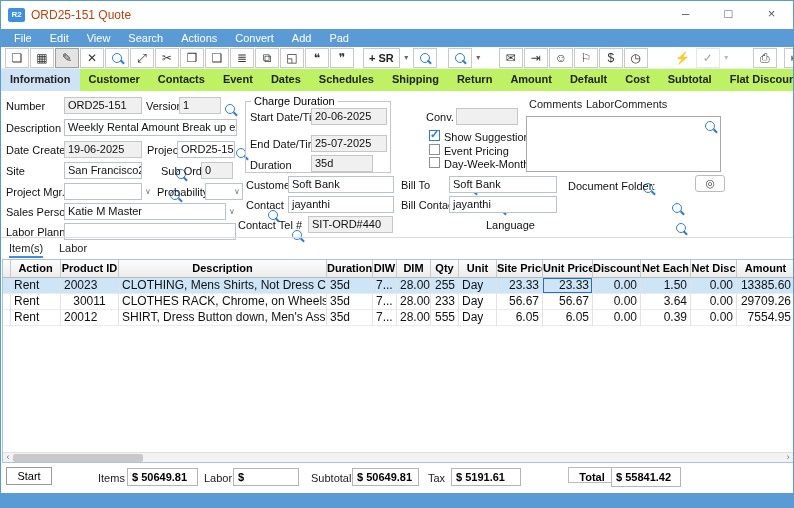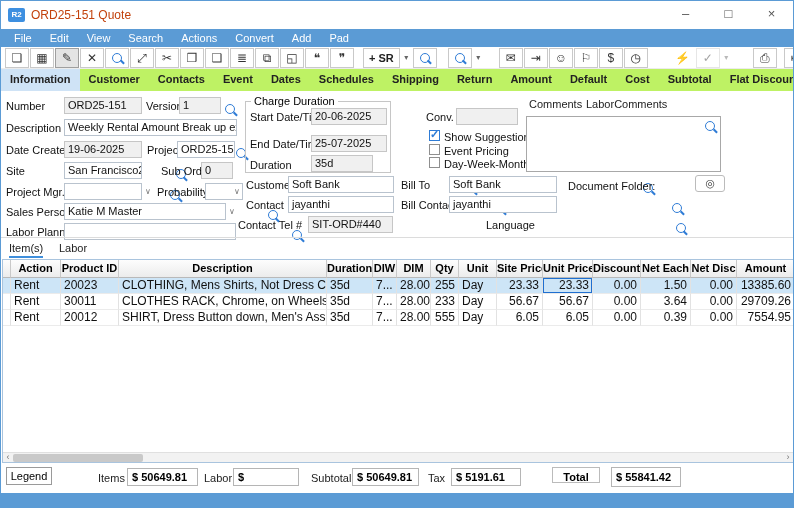--- a/index.html
+++ b/index.html
@@ -65,21 +65,21 @@
   .harrow{width:10px;font-size:9px;color:#777;text-align:center;line-height:9px;}
   .harrow.left::before{content:"‹";}
   .harrow.right::before{content:"›";}
   .hthumb{width:130px;height:8px;background:#c9c9c9;border-radius:2px;}
   .harrow.right{margin-left:auto;}
   
   .totalsbar{position:absolute;left:0;top:462px;right:0;height:28px;background:#fff;}
   .legend-btn{position:absolute;left:5px;top:466px;width:46px;height:18px;border:1px solid #9a9a9a;font-size:11px;text-align:center;line-height:17px;box-sizing:border-box;background:#fff;}
   .tlbl{position:absolute;font-size:11px;color:#222;top:471px;white-space:nowrap;}
   .tfld{position:absolute;top:467px;height:18px;border:1px solid #b5b5b5;background:#fff;font-size:11px;font-weight:bold;line-height:16px;padding:0 4px;box-sizing:border-box;white-space:nowrap;overflow:hidden;}
-  .tlblbox{position:absolute;top:466px;height:16px;border:1px solid #bbb;background:#fff;font-size:11px;font-weight:bold;text-align:center;line-height:18px;box-sizing:border-box;}
+  .tlblbox{position:absolute;top:466px;height:16px;border:1px solid #bbb;background:#fff;font-size:11px;font-weight:bold;text-align:center;line-height:18px;box-sizing:border-box;margin-left:16px;}
   .bluestrip{position:absolute;left:0;top:492px;right:0;height:14px;background:#5b9bd5;}
 </style>
 </head>
 <body>
 
 <div id="win">
 
   
   <div class="titlebar">
     <div class="badge">R2</div>
@@ -292,21 +292,21 @@
           <div class="gc r" style="width: 46px;">23.33</div>
           <div class="gc r focus" style="width: 50px;">23.33</div>
           <div class="gc r" style="width: 48px;">0.00</div>
           <div class="gc r" style="width: 50px;">1.50</div>
           <div class="gc r" style="width: 46px;">0.00</div>
           <div class="gc r" style="width: 58px;">13385.60</div>
         </div>
         <div class="grow">
           <div class="gc" style="width: 8px;"></div>
           <div class="gc" style="width: 50px;">Rent</div>
-          <div class="gc" style="width: 58px;">30011</div>
+          <div class="gc" style="width: 58px; text-align: center;">30011</div>
           <div class="gc" style="width: 208px;">CLOTHES RACK, Chrome, on Wheels, Adj Height, 51...</div>
           <div class="gc" style="width: 46px;">35d</div>
           <div class="gc" style="width: 24px;">7...</div>
           <div class="gc r" style="width: 34px;">28.00</div>
           <div class="gc r" style="width: 28px;">233</div>
           <div class="gc" style="width: 38px;">Day</div>
           <div class="gc r" style="width: 46px;">56.67</div>
           <div class="gc r" style="width: 50px;">56.67</div>
           <div class="gc r" style="width: 48px;">0.00</div>
           <div class="gc r" style="width: 50px;">3.64</div>
@@ -333,21 +333,21 @@
       </div>
     <div class="hscroll">
       <div class="harrow left"></div>
       <div class="hthumb"></div>
       <div class="harrow right"></div>
     </div>
   </div>
 
   
   <div class="totalsbar"></div>
-  <div class="legend-btn">Legend</div>
+  <div class="legend-btn">Start</div>
   <div class="tlbl" style="left:97px">Items</div>
   <div class="tfld" style="left:126px;width:71px">$ 50649.81</div>
   <div class="tlbl" style="left:203px">Labor</div>
   <div class="tfld" style="left:232px;width:66px">$</div>
   <div class="tlbl" style="left:310px">Subtotal</div>
   <div class="tfld" style="left:351px;width:67px">$ 50649.81</div>
   <div class="tlbl" style="left:427px">Tax</div>
   <div class="tfld" style="left:450px;width:70px">$ 5191.61</div>
   <div class="tlblbox" style="left:551px;width:48px">Total</div>
   <div class="tfld" style="left:610px;width:70px;top:466px;height:20px;line-height:18px">$ 55841.42</div>

